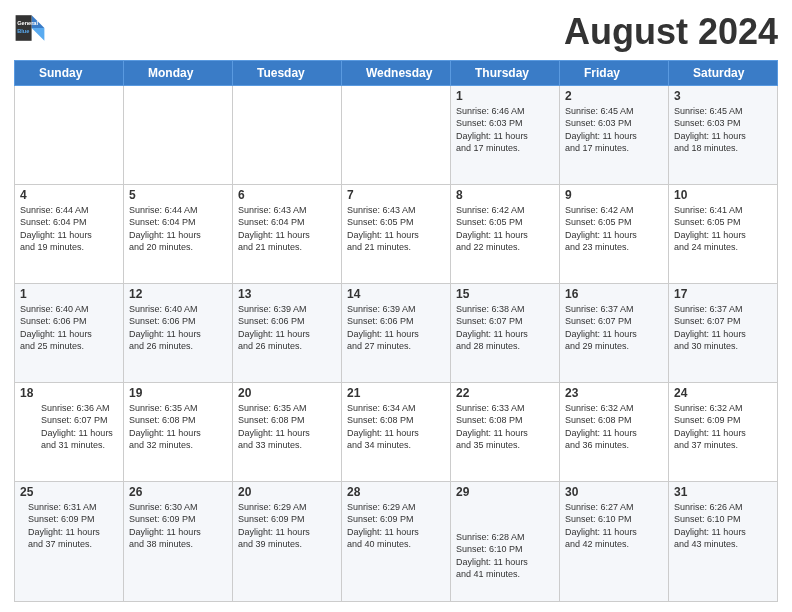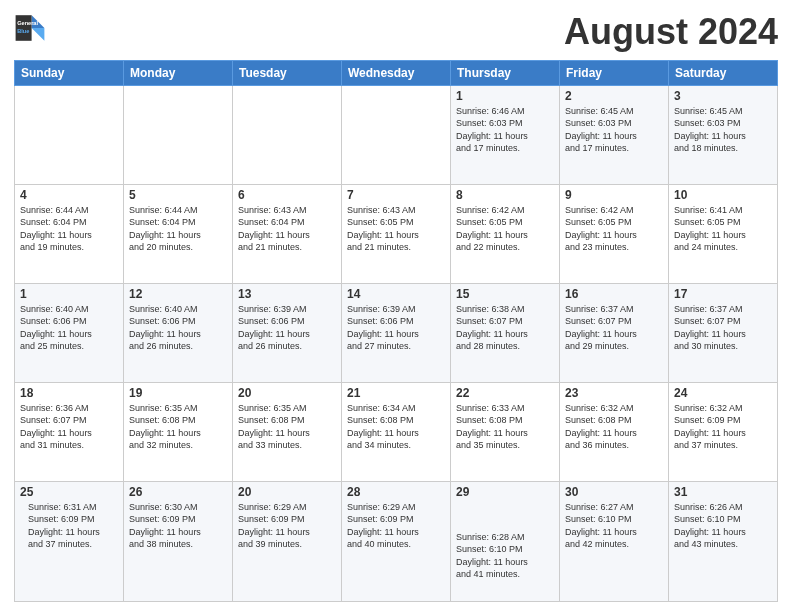--- a/index.html
+++ b/index.html
@@ -52,21 +52,21 @@
       border-collapse: collapse;
       width: 100%;
       table-layout: fixed;
     }
     .calendar th {
       background-color: #3a7cc7;
       color: #fff;
       font-size: 12px;
       font-weight: bold;
       text-align: left;
-      padding: 5px 6px;
+      padding: 5px 24px;
       border: 1px solid #5a9ae0;
     }
     .calendar td {
       border: 1px solid #ccc;
       vertical-align: top;
       padding: 3px 5px;
       font-size: 9.5px;
       color: #333;
       background: #fff;
       height: 85px;
@@ -250,21 +250,21 @@
             <span class="day-number">17</span>
             <div class="day-info" style="white-space: pre-line;">Sunrise: 6:37 AM
 Sunset: 6:07 PM
 Daylight: 11 hours
 and 30 minutes.</div>
           </td>
         </tr>
         <tr>
           <td>
             <span class="day-number">18</span>
-            <div class="day-info" style="white-space: pre-line;">Sunrise: 6:36 AM
+            <div class="day-info" style="white-space: pre-line; margin-left: 21px;">Sunrise: 6:36 AM
 Sunset: 6:07 PM
 Daylight: 11 hours
 and 31 minutes.</div>
           </td>
           <td>
             <span class="day-number">19</span>
             <div class="day-info" style="white-space: pre-line;">Sunrise: 6:35 AM
 Sunset: 6:08 PM
 Daylight: 11 hours
 and 32 minutes.</div>

